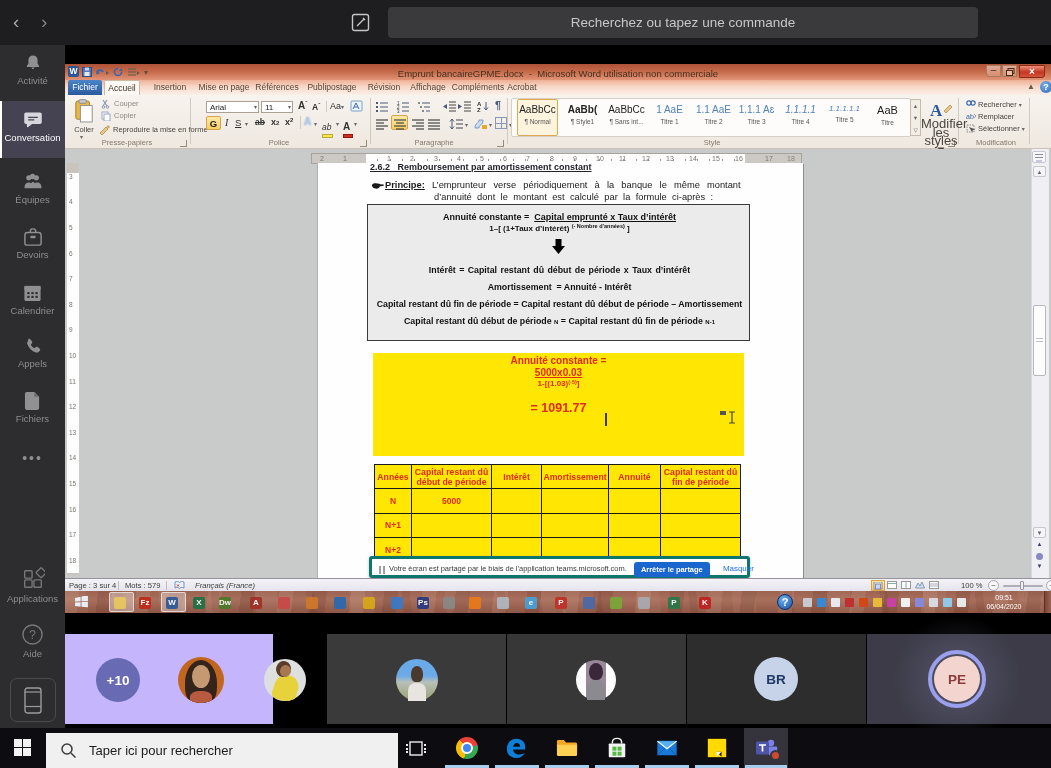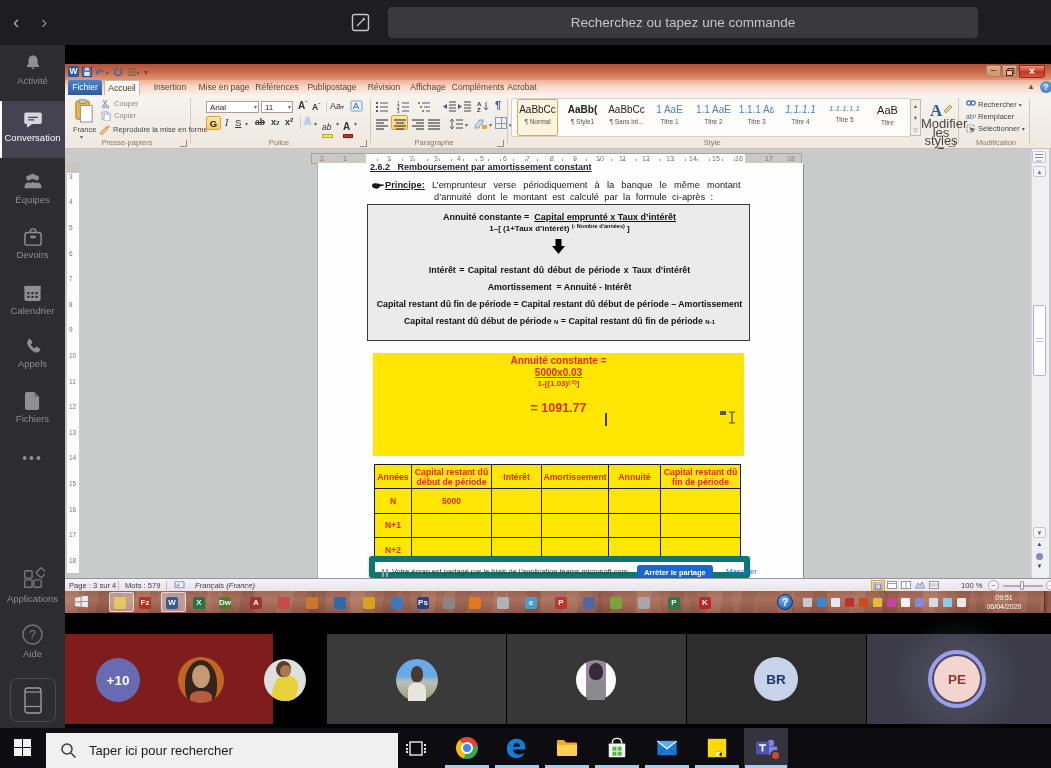--- a/index.html
+++ b/index.html
@@ -50,21 +50,21 @@
 
   
   #docarea { position:absolute; left:0; top:85px; width:986px; height:429px; background:#c9cbca; overflow:hidden; }
   #page { position:absolute; left:253px; top:14px; width:485px; height:415px; box-shadow:1px 1px 0 #8a8c8c, -1px 0 0 #b0b2b2; background:#fefefe; overflow:hidden; }
 
   #ytable { position:absolute; left:56px; top:301px; border-collapse:collapse; table-layout:fixed; }
   #ytable td { border:1px solid #1a1a1a; background:#ffe603; color:#e02b1d; font-weight:bold; font-size:8.5px; text-align:center; vertical-align:middle; padding:0; }
   #ytable tr { height:24.5px; }
   #ytable tr.th { height:24px; }
   #ytable tr.th td { font-size:8.7px; line-height:10px; }
-  #sharebar { position:absolute; left:304px; top:407px; width:381px; height:22px; background:#fff; border:6px solid #0f766e; border-radius:3px; box-shadow:0 1px 3px rgba(0,0,0,.25); font-size:7.5px; line-height:20px; padding-left:5px; letter-spacing:-0.05px; white-space:nowrap; }
+  #sharebar { position:absolute; left:304px; top:407px; width:381px; height:22px; background:#fff; border:3px solid #0f766e; border-radius:3px; box-shadow:0 1px 3px rgba(0,0,0,.25); font-size:7.5px; line-height:20px; padding-left:5px; letter-spacing:-0.05px; white-space:nowrap; }
   #stopbtn { display:inline-block; background:#1a66ce; color:#fff; font-size:7.5px; font-weight:bold; border-radius:3px; padding:0 7px; height:15px; line-height:15px; margin-left:5px; vertical-align:1px; }
 
   
   #statusbar { position:absolute; left:0; top:514px; width:986px; height:13px; background:linear-gradient(#f4f3f7,#e6e4ec); border-top:1px solid #96939e; font-size:7.6px; color:#3c3c3c; }
 
   
   #win7bar { position:absolute; left:0; top:527px; width:986px; height:22px;
     background:
       repeating-linear-gradient(97deg, rgba(255,220,200,.10) 0 14px, rgba(0,0,0,0) 14px 33px, rgba(60,20,10,.12) 33px 47px, rgba(0,0,0,0) 47px 71px),
       repeating-linear-gradient(84deg, rgba(230,190,170,.08) 0 23px, rgba(0,0,0,0) 23px 52px, rgba(80,30,15,.10) 52px 60px, rgba(0,0,0,0) 60px 95px),
@@ -223,20 +223,21 @@
     <svg class="abs" style="left:62px;top:3px;" width="13" height="10" viewBox="0 0 13 10">
         <g stroke="#6a604f" stroke-width="1.2">
           <line x1="1" y1="2" x2="9" y2="2"></line>
           <line x1="1" y1="5" x2="9" y2="5"></line>
           <line x1="1" y1="8" x2="9" y2="8"></line>
         </g>
         <path d="M10 4 l2.5 2 -2.5 2z" fill="#555"></path>
       </svg>
     <div class="abs" style="left:79px;top:4px;width:8px;height:8px;color:#6a4a38;font-size:8px;">▾</div>
 
+    <div class="abs" style="left:0;top:3.5px;width:986px;text-align:center;font-size:9.5px;color:#45301f;">Emprunt bancaireGPME.docx &nbsp;-&nbsp; Microsoft Word utilisation non commerciale</div>
 
     <div class="abs" style="left:921px;top:1px;width:15px;height:12px;background:linear-gradient(rgba(255,240,230,.55),rgba(220,160,130,.5));border:1px solid #a87a5e;border-radius:0 0 0 3px;color:#4a2a18;font-size:10px;text-align:center;line-height:8px;">–</div>
     <div class="abs" style="left:937px;top:1px;width:15px;height:12px;background:linear-gradient(rgba(255,240,230,.55),rgba(220,160,130,.5));border:1px solid #a87a5e;">
         <svg class="abs" style="left:3px;top:2px;" width="9" height="8" viewBox="0 0 9 8">
           <rect x="2" y="0.5" width="6" height="5" fill="none" stroke="#4a2a18"></rect>
           <rect x="0.5" y="2.5" width="6" height="5" fill="#ecc0a8" stroke="#4a2a18"></rect>
         </svg>
       </div>
     <div class="abs" style="left:954px;top:1px;width:26px;height:13px;background:linear-gradient(#f0907a,#c23722 55%,#d8543c);border:1px solid #8a2a18;border-radius:0 0 3px 0;color:#fff;font-size:10px;font-weight:bold;text-align:center;line-height:11px;">×</div>
 
@@ -267,21 +268,21 @@
       <div class="dlg" style="left:115px;"></div>
       <div class="dlg" style="left:295px;"></div>
       <div class="dlg" style="left:432px;"></div>
       <div class="dlg" style="left:883px;"></div>
 
       <svg class="abs" style="left:9px;top:4px;" width="20" height="25" viewBox="0 0 22 27">
           <rect x="2" y="2" width="15" height="20" rx="2" fill="#e8b84a" stroke="#9a7a28"></rect>
           <rect x="5.5" y="0.5" width="8" height="4" rx="1" fill="#c8c8c8" stroke="#888"></rect>
           <rect x="7" y="7" width="13" height="18" fill="#fdfdfd" stroke="#8a8a8a"></rect>
         </svg>
-      <div class="r85" style="left:8px;top:30px;width:22px;text-align:center;color:#4a453e;">France</div>
+      <div class="r85" style="left:8px;top:30px;width:22px;text-align:center;color:#4a453e;">Coller</div>
       <div class="abs" style="left:15px;top:38px;font-size:6px;color:#6a655e;">▾</div>
       <svg class="abs" style="left:36px;top:4px;" width="10" height="10" viewBox="0 0 10 10">
           <path d="M2 1 L6 7 M6 1 L2 7" stroke="#8a98b8" stroke-width="1.2" fill="none"></path>
           <circle cx="2.5" cy="8" r="1.3" fill="none" stroke="#8a98b8"></circle>
           <circle cx="6.5" cy="8" r="1.3" fill="none" stroke="#8a98b8"></circle>
         </svg>
       <div class="r85" style="left:49px;top:4px;color:#8f8a81;">Couper</div>
       <svg class="abs" style="left:36px;top:16px;" width="10" height="10" viewBox="0 0 10 10">
           <rect x="1" y="1" width="6" height="7" fill="#fff" stroke="#9aa8c8"></rect>
           <rect x="3" y="3" width="6" height="7" fill="#fff" stroke="#9aa8c8"></rect>
@@ -724,21 +725,21 @@
           <div class="w7t" style="left:850px;background:#8888d8;"></div>
           <div class="w7t" style="left:864px;background:#d8d8e0;"></div>
           <div class="w7t" style="left:878px;background:#90c8e8;"></div>
           <div class="w7t" style="left:892px;background:#e8e8e8;"></div>
         </div>
       <div class="abs" style="right:22px;top:2px;width:50px;text-align:center;font-size:7px;color:#fff;line-height:9px;">09:51<br>06/04/2020</div>
       <div class="abs" style="right:0;top:0;width:7px;height:22px;background:linear-gradient(90deg,#7a4538,#9a6352);border-left:1px solid #5a3028;"></div>
     </div>
   </div>
 
-  <div class="tile" style="left:65px;width:208px;background:#7f1d1d;padding-left:9px;">
+  <div class="tile" style="left:65px;width:208px;background:#c4b5fd;padding-left:9px;">
     <div class="initials" style="left:31px;top:24px;width:44px;height:44px;background:#686ab3;color:#fff;font-size:13.5px;">+10</div>
     <div class="avatar" style="left:113px;top:23px;width:46px;height:46px;background:#c2661f;overflow:hidden;">
         <div style="position:absolute;left:7px;top:3px;width:32px;height:46px;background:#35241c;border-radius:50% 50% 40% 40%;"></div>
         <div style="position:absolute;left:14px;top:8px;width:18px;height:23px;background:#c59a73;border-radius:50%;"></div>
         <div style="position:absolute;left:12px;top:34px;width:22px;height:14px;background:#b85a40;border-radius:40% 40% 0 0;"></div>
       </div>
     <div class="avatar" style="left:199px;top:25px;width:42px;height:42px;background:#dde0de;overflow:hidden;">
         <div style="position:absolute;left:10px;top:16px;width:24px;height:26px;background:#e8d23c;border-radius:45% 45% 20% 20%;transform:rotate(18deg);"></div>
         <div style="position:absolute;left:12px;top:2px;width:15px;height:16px;background:#5a3c28;border-radius:50%;transform:rotate(14deg);"></div>
         <div style="position:absolute;left:16px;top:6px;width:11px;height:12px;background:#a87850;border-radius:50%;transform:rotate(14deg);"></div>

